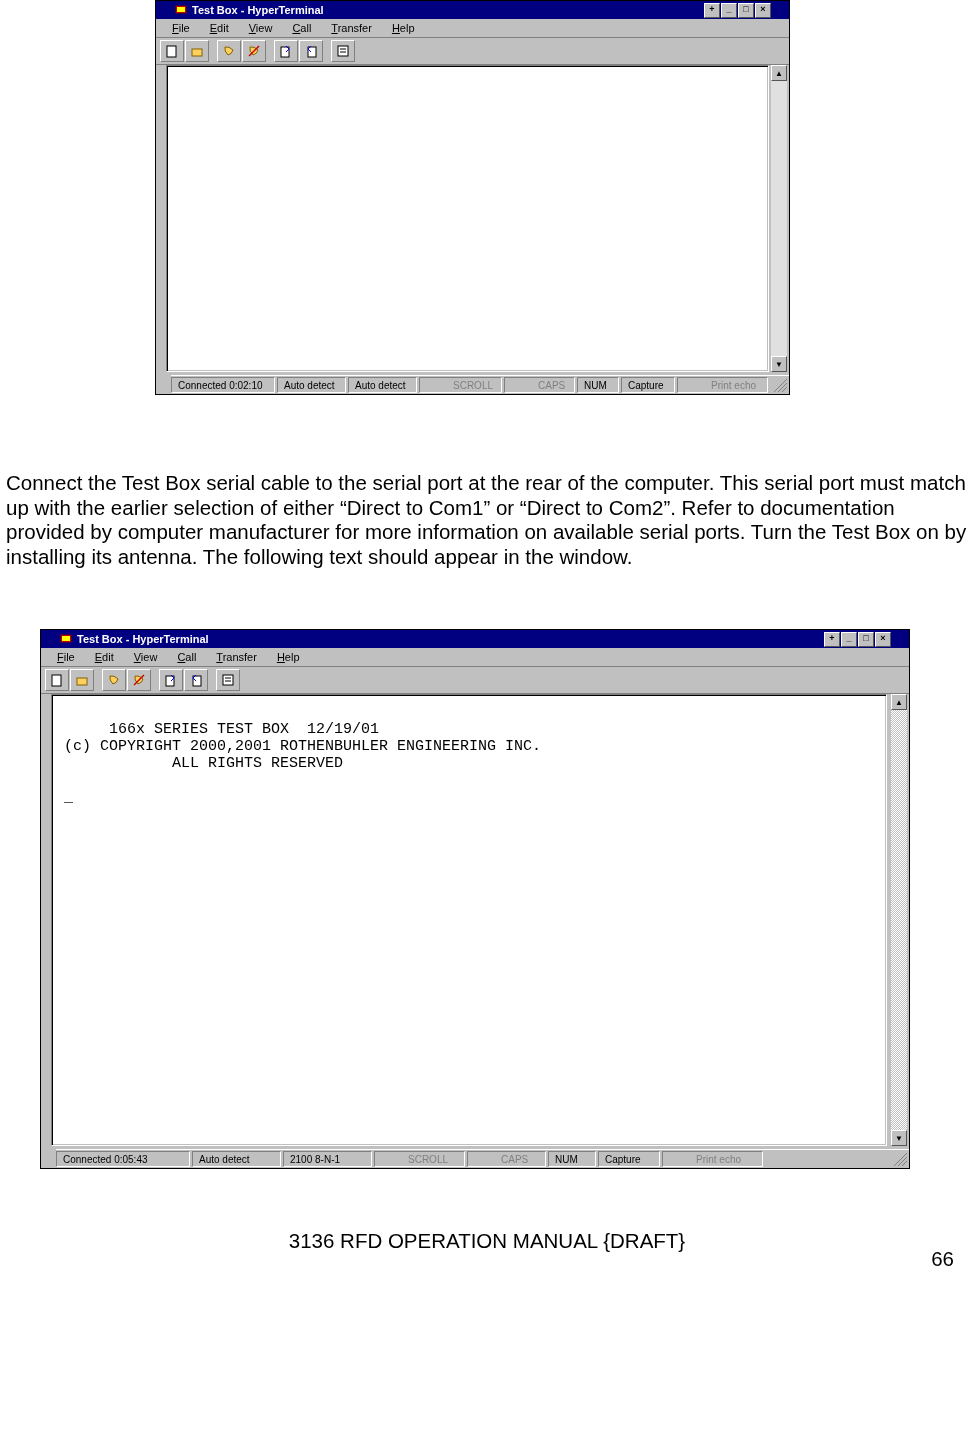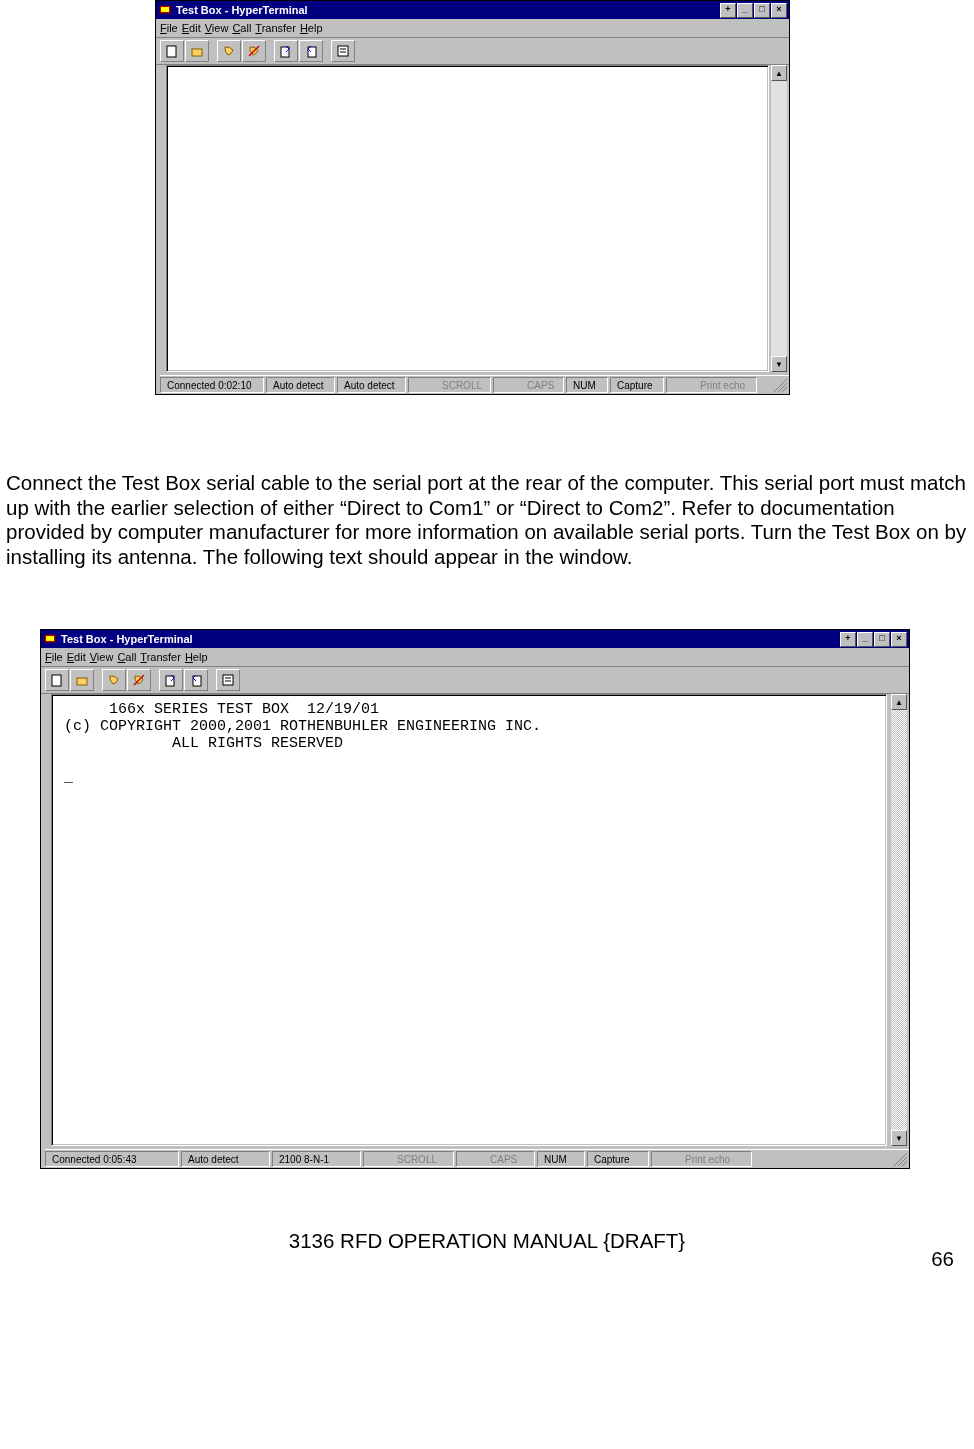--- a/index.html
+++ b/index.html
@@ -31,21 +31,21 @@
     height: 540px;
   }
   .titlebar {
     background: #000080;
     color: #fff;
     height: 18px;
     display: flex;
     align-items: center;
     font-size: 11px;
     font-weight: bold;
-    padding: 0 2px;
+    padding: 0 18px;
     position: relative;
   }
   .titlebar .app-icon {
     width: 14px;
     height: 14px;
     margin-right: 4px;
     display: flex;
     align-items: center;
     justify-content: center;
   }
@@ -70,22 +70,22 @@
     color: #000;
     font-family: "Segoe UI", Arial, sans-serif;
     font-weight: bold;
   }
   .menubar {
     background: #c0c0c0;
     height: 18px;
     display: flex;
     align-items: center;
     font-size: 11px;
-    padding: 0 4px;
-    gap: 4px;
+    padding: 0 16px;
+    gap: 20px;
     color: #000;
     border-bottom: 1px solid #808080;
     text-align: center;
   }
   .menubar .menu-item {
     position: relative;
   }
   .menubar .menu-item .ul {
     text-decoration: underline;
   }
@@ -132,21 +132,21 @@
   }
   .shot2 .terminal-area {
     left: 10px;
     right: 22px;
     top: 64px;
     bottom: 22px;
   }
   .terminal-text {
     font-family: "Courier New", monospace;
     font-size: 15px;
-    padding: 6px 12px;
+    padding: 26px 12px;
     white-space: pre;
     color: #000;
   }
   .shot1 .terminal-text {
     font-size: 11px;
   }
   .scrollbar-v {
     position: absolute;
     right: 2px;
     width: 16px;
@@ -172,21 +172,21 @@
     align-items: center;
     justify-content: center;
     font-size: 8px;
     color: #000;
   }
   .sb-track {
     background: repeating-conic-gradient(#c0c0c0 0% 25%, #fff 0% 50%) 50% / 2px 2px;
   }
   .statusbar {
     position: absolute;
-    left: 4px;
+    left: 15px;
     right: 0;
     bottom: 0;
     height: 18px;
     background: #c0c0c0;
     display: flex;
     align-items: center;
     font-size: 10px;
     color: #000;
     border-top: 1px solid #fff;
   }

